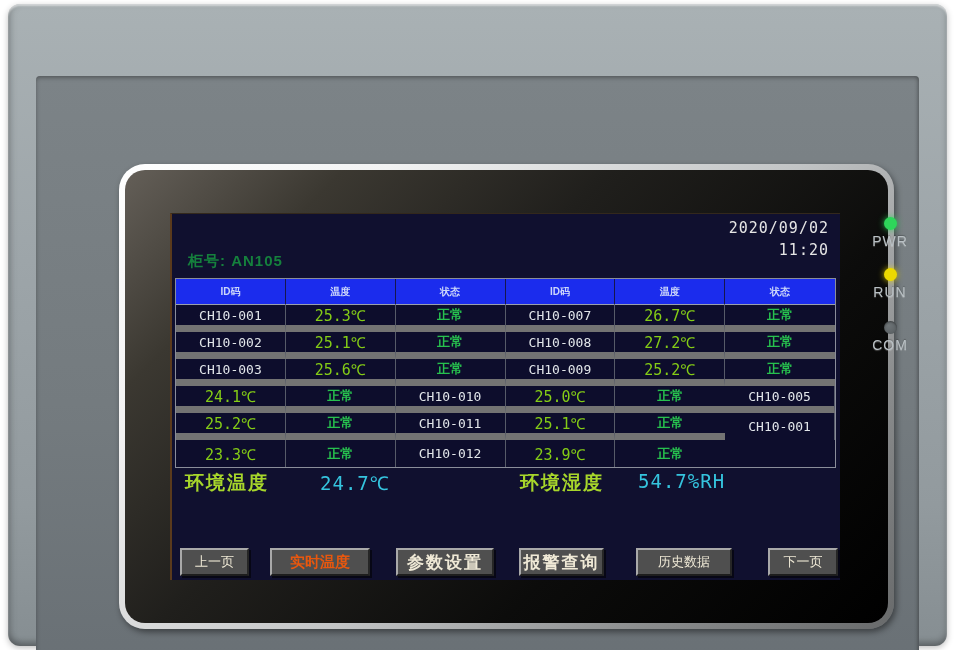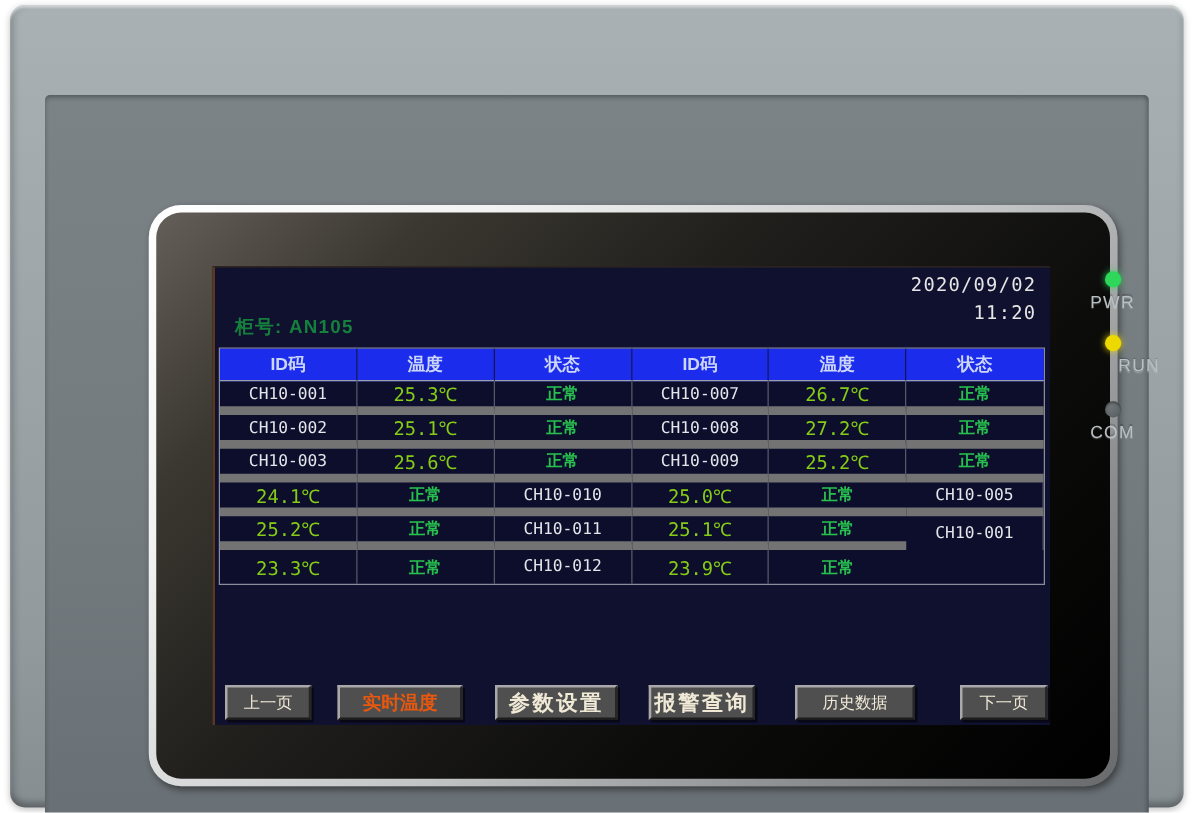--- a/index.html
+++ b/index.html
@@ -56,21 +56,21 @@
     position:absolute;left:3px;top:64px;width:661px;
     display:grid;grid-template-columns:repeat(6,1fr);
     grid-template-rows:26px repeat(6,27px);
     border:1px solid #8a8d9a;box-sizing:border-box;background:#0d0d2c;
   }
   .th,.td{
     display:flex;align-items:center;justify-content:center;
     border-right:1px solid #565a68;box-sizing:border-box;
   }
   .th{
-    background:#1b2ced;color:#ccd6fa;font-size:14px;font-weight:bold;
+    background:#1b2ced;color:#ccd6fa;font-size:10px;font-weight:bold;
     border-right:1px solid #16164e;border-bottom:1px solid #9aa0ac;
   }
   .td{border-bottom:7px solid #737373;}
   .last-col{border-right:none;}
   .last-row{border-bottom:none;}
   .td-id{color:#e2e6ea;font-family:"DejaVu Sans Mono",monospace;font-size:13px;}
   .td-temp{color:#84cc16;font-family:"DejaVu Sans Mono",monospace;font-size:15px;}
   .td-status{color:#27c04e;font-size:13px;font-weight:bold;}
   
   .env-row{position:absolute;left:3px;top:256px;width:661px;height:30px;}
@@ -93,21 +93,21 @@
     border-top:2px solid #a9a9a9;border-left:2px solid #a9a9a9;
     border-right:2px solid #262626;border-bottom:2px solid #1d1d1d;
     box-shadow:2px 2px 0 rgba(0,0,0,.55);
   }
   .btn-sm{font-size:13px;}
   .btn-md{font-size:15px;font-weight:bold;}
   .btn-lg{font-size:17px;font-weight:bold;letter-spacing:2px;}
   .btn.active{color:#e8570e;}
   
   .led-group{position:absolute;left:844px;width:76px;text-align:center;}
-  .led-pwr-g{top:213px;} .led-run-g{top:264px;text-align:right;} .led-com-g{top:317px;}
+  .led-pwr-g{top:213px;} .led-run-g{top:264px;} .led-com-g{top:317px;}
   .led{
     width:13px;height:13px;border-radius:50%;margin:0 auto 3px auto;
   }
   .led-on-green{background:#2ed65a;box-shadow:0 0 6px rgba(46,214,90,.9);}
   .led-on-yellow{background:#ecd900;box-shadow:0 0 6px rgba(236,217,0,.9);}
   .led-off{background:radial-gradient(circle at 35% 35%,#6e7477,#565c5f);box-shadow:inset 0 1px 2px rgba(0,0,0,.4);}
   .led-label{
     color:#b9c0c4;font-size:14px;letter-spacing:1px;
     text-shadow:0 1px 1px rgba(255,255,255,.25),0 -1px 1px rgba(0,0,0,.25);
   }
@@ -162,20 +162,26 @@
               <div class="td td-temp">25.1℃</div>
               <div class="td td-status last-col">正常</div>
               <div class="td td-id last-row">CH10-001</div>
               <div class="td td-temp last-row">23.3℃</div>
               <div class="td td-status last-row">正常</div>
               <div class="td td-id last-row">CH10-012</div>
               <div class="td td-temp last-row">23.9℃</div>
               <div class="td td-status last-col last-row">正常</div>
             </div>
 
+          <div class="env-row">
+            <span class="env-label env-temp-label">环境温度</span>
+            <span class="env-value env-temp-value">24.7℃</span>
+            <span class="env-label env-hum-label">环境湿度</span>
+            <span class="env-value env-hum-value">54.7%RH</span>
+          </div>
 
           <div id="nav-row">
               <div class="btn btn-sm" style="left: 8px; width: 69px;">上一页</div>
               <div class="btn btn-md active" style="left: 98px; width: 100px;">实时温度</div>
               <div class="btn btn-lg" style="left: 224px; width: 98px;">参数设置</div>
               <div class="btn btn-lg" style="left: 347px; width: 85px;">报警查询</div>
               <div class="btn btn-sm" style="left: 464px; width: 96px;">历史数据</div>
               <div class="btn btn-sm" style="left: 596px; width: 70px;">下一页</div>
             </div>
 

